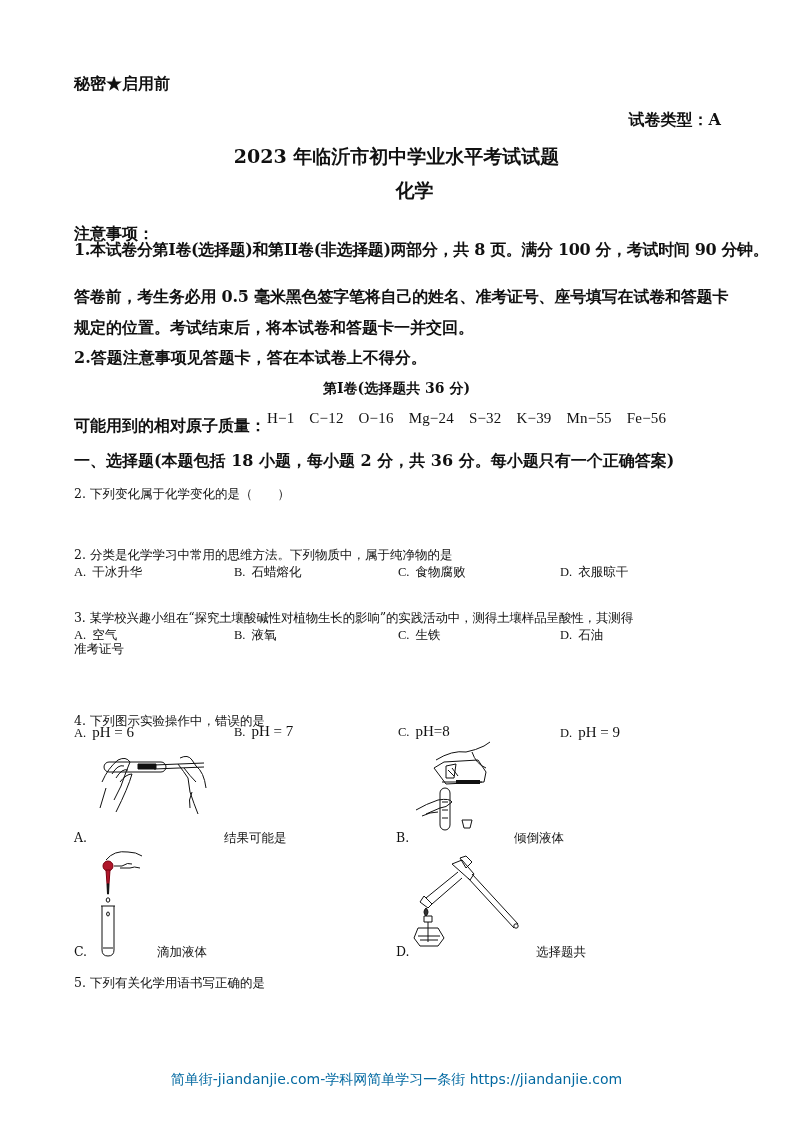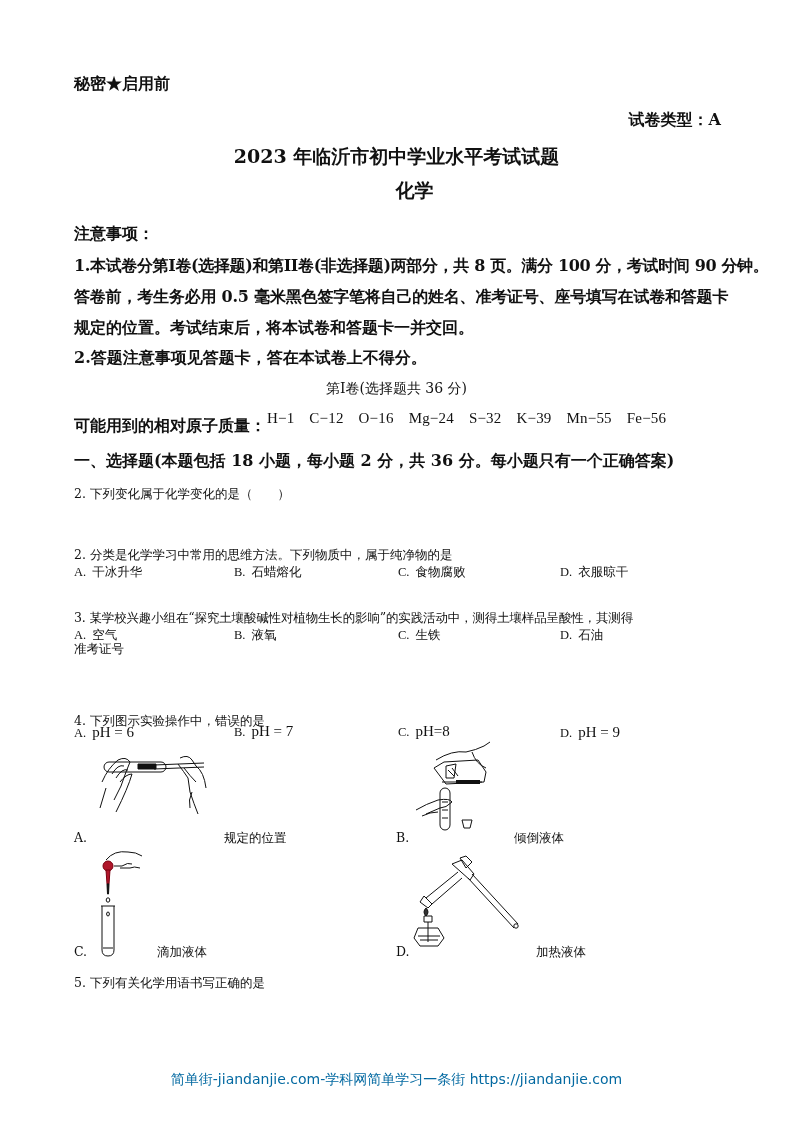--- a/index.html
+++ b/index.html
@@ -7,21 +7,21 @@
     width: 793px; height: 1122px; position: relative; overflow: hidden;
     font-family: "DejaVu Serif", "Liberation Serif", serif;
     color: #111;
   }
   .abs { position: absolute; white-space: nowrap; }
   .bold { font-weight: bold; }
   .f14 { font-size: 16px; }
   .f12 { font-size: 12.5px; }
   .title { font-size: 19px; font-weight: bold; left: 0; width: 793px; text-align: center; }
   .subject { font-size: 19px; font-weight: bold; left: 0; width: 793px; text-align: center; }
-  .vol-title { font-size: 14px; font-weight: normal; left: 0; width: 793px; text-align: center; }
+  .vol-title { font-size: 14px; font-weight: bold; left: 0; width: 793px; text-align: center; }
   .mass-list { font-family: "Liberation Serif", serif; font-size: 15px; font-weight: normal; letter-spacing: 0.2px; }
   .mass-list span { margin-right: 11px; }
   .opt { position: absolute; white-space: nowrap; font-size: 12.5px; margin-top: 48px; }
   .opt .lbl { font-family: "Liberation Serif", serif; margin-right: 6px; }
   .ph { font-family: "Liberation Serif", serif; font-size: 15px; }
   .footer {
     left: 0; width: 793px; text-align: center; font-family: "DejaVu Sans", sans-serif;
     font-size: 14px; color: #0369a1;
   }
   svg { position: absolute; overflow: visible; }
@@ -30,21 +30,21 @@
 </head>
 <body>
 
 <div class="abs bold f14" style="left:74px; top:74px;">秘密★启用前</div>
 <div class="abs bold f14" style="right:72px; top:110px;">试卷类型：A</div>
 
 <div class="abs title" style="top:144px;">2023 年临沂市初中学业水平考试试题</div>
 <div class="abs subject" style="top:178px;padding-left:18px;">化学</div>
 
 <div class="abs bold f14" style="left:74px; top:224px;">注意事项：</div>
-<div class="abs bold f14" style="left:74px; top:256px; letter-spacing:-0.35px;">1.本试卷分第I卷(选择题)和第II卷(非选择题)两部分，共 8 页。满分 100 分，考试时间 90 分钟。</div>
+<div class="abs bold f14" style="left:74px; top:240px; letter-spacing:-0.35px;">1.本试卷分第I卷(选择题)和第II卷(非选择题)两部分，共 8 页。满分 100 分，考试时间 90 分钟。</div>
 <div class="abs bold f14" style="left:74px; top:287px; letter-spacing:-0.2px;">答卷前，考生务必用 0.5 毫米黑色签字笔将自己的姓名、准考证号、座号填写在试卷和答题卡</div>
 <div class="abs bold f14" style="left:74px; top:318px;">规定的位置。考试结束后，将本试卷和答题卡一并交回。</div>
 <div class="abs bold f14" style="left:74px; top:348px;">2.答题注意事项见答题卡，答在本试卷上不得分。</div>
 
 <div class="abs vol-title" style="top:380px;">第I卷(选择题共 36 分)</div>
 <div class="abs bold f14" style="left:74px; top:416px;">可能用到的相对原子质量：</div>
 <div class="abs mass-list" style="left:267px; top:410px;">
   <span>H−1</span>
   <span>C−12</span>
   <span>O−16</span>
@@ -88,21 +88,21 @@
     <path d="M20 22 Q26 12 32 14"></path>
     <path d="M24 26 Q30 16 36 18"></path>
     <path d="M28 30 Q34 22 40 22 Q36 36 24 60"></path>
     <path d="M14 36 L8 56"></path>
     <path d="M88 6 Q96 2 100 8 L104 14 Q112 20 114 36"></path>
     <path d="M86 12 Q92 20 96 26 L98 40 Q102 52 106 62"></path>
     <path d="M92 16 Q98 24 104 30"></path>
     <path d="M100 40 Q96 48 98 56"></path>
   </g>
 </svg>
-<div class="opt" style="left:224px; top:782px;">规定的位置</div>
+<div class="opt" style="left:224px; top:782px;">结果可能是</div>
 
 <div class="opt" style="left:396px; top:782px;">B.</div>
 <svg style="left:416px; top:742px;" width="90" height="92" viewBox="0 0 90 92">
   <g fill="none" stroke="#111" stroke-width="1">
     <path d="M18 26 L28 20 L62 18 L70 30 L68 40 L30 42 L24 34 Z"></path>
     <path d="M30 24 L40 22 L38 36 L30 36 Z"></path>
     <path d="M36 26 L42 34 M32 28 L38 34"></path>
     <path d="M26 40 L66 40"></path>
     <path d="M20 18 Q36 8 50 10 Q60 8 68 4 L74 0"></path>
     <path d="M56 10 Q60 22 70 26"></path>
@@ -149,17 +149,17 @@
     <line x1="48" y1="22" x2="18" y2="48"></line>
     <path d="M10 40 L18 48 L14 52 L6 46 Z"></path>
     <path d="M12 52 Q8 56 12 60 Q16 56 12 52 Z" fill="#333"></path>
     <rect x="10" y="60" width="8" height="6"></rect>
     <path d="M4 72 L24 72 L30 82 L24 90 L6 90 L0 82 Z"></path>
     <line x1="4" y1="80" x2="26" y2="80"></line>
     <line x1="6" y1="84" x2="24" y2="84"></line>
     <line x1="14" y1="66" x2="14" y2="86"></line>
   </g>
 </svg>
-<div class="opt" style="left:536px; top:896px;">加热液体</div>
+<div class="opt" style="left:536px; top:896px;">选择题共</div>
 
 <div class="abs f12" style="left:74px; top:975px;">5. 下列有关化学用语书写正确的是</div>
 
 <div class="abs footer" style="top:1071px;">简单街-jiandanjie.com-学科网简单学习一条街 https://jiandanjie.com</div>
 
 </body></html>

